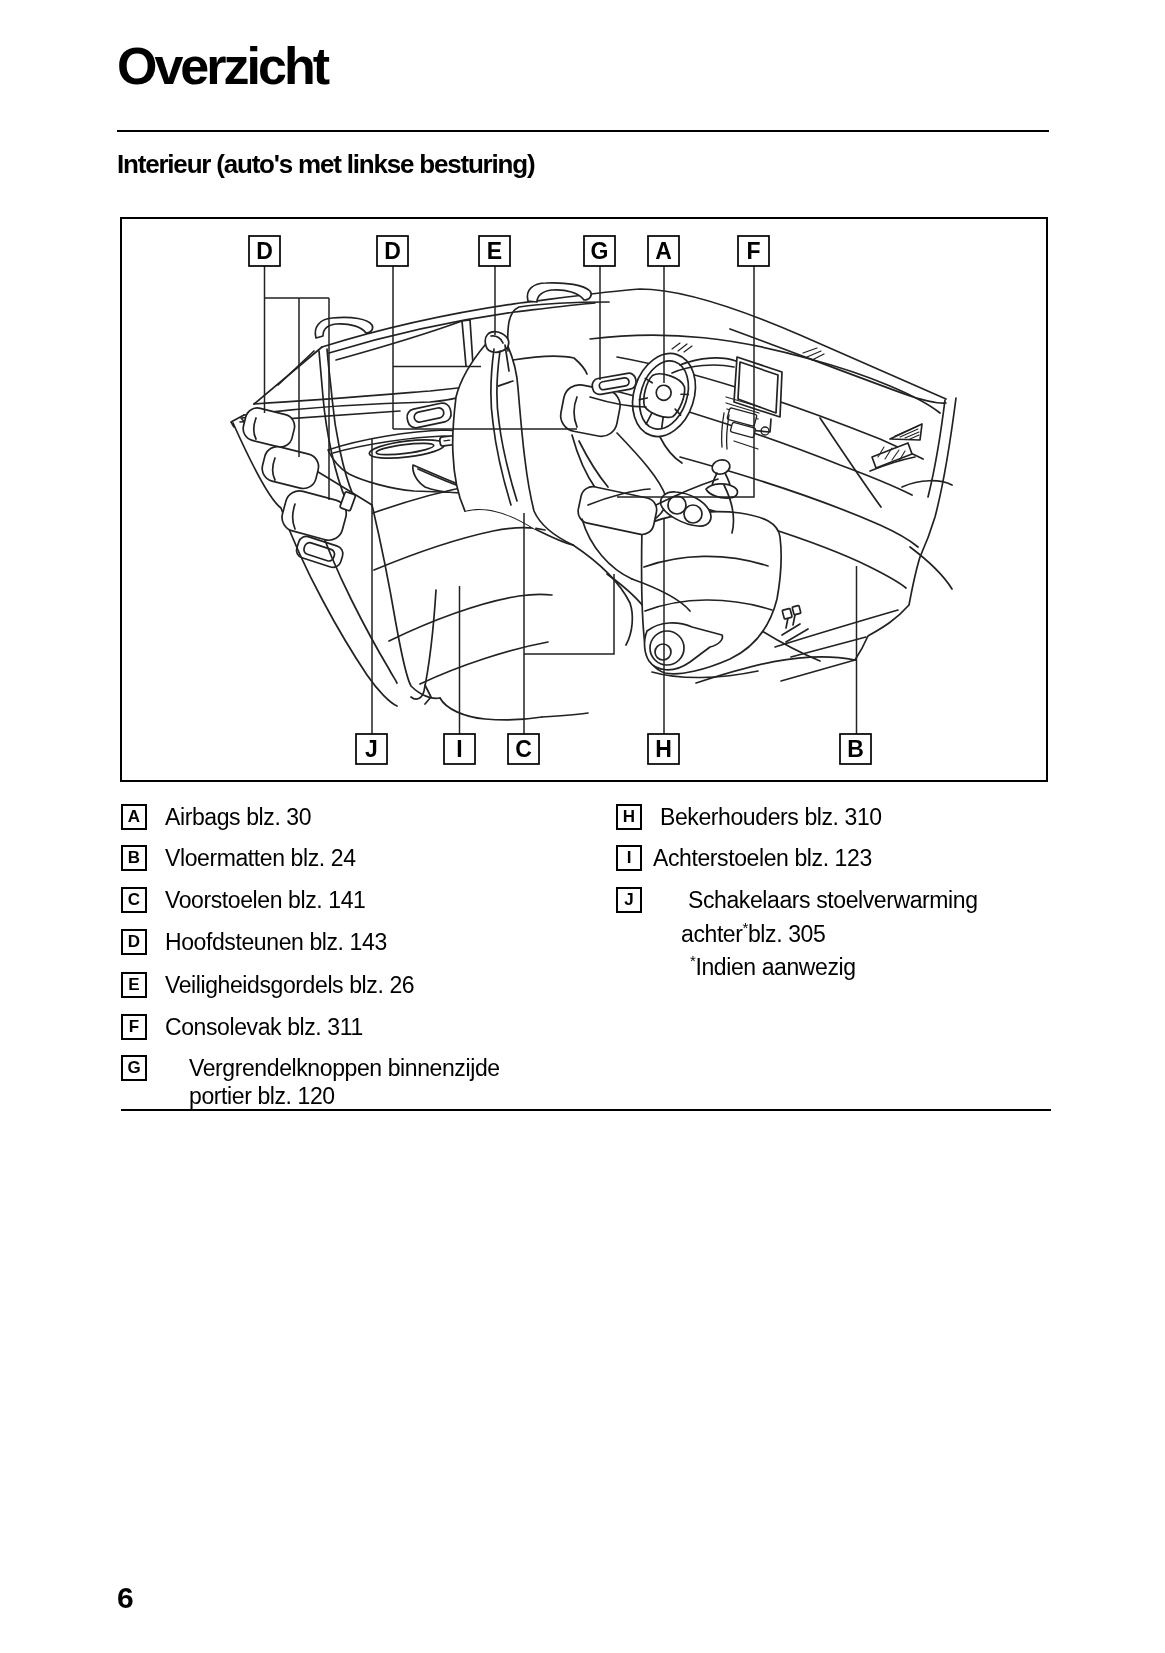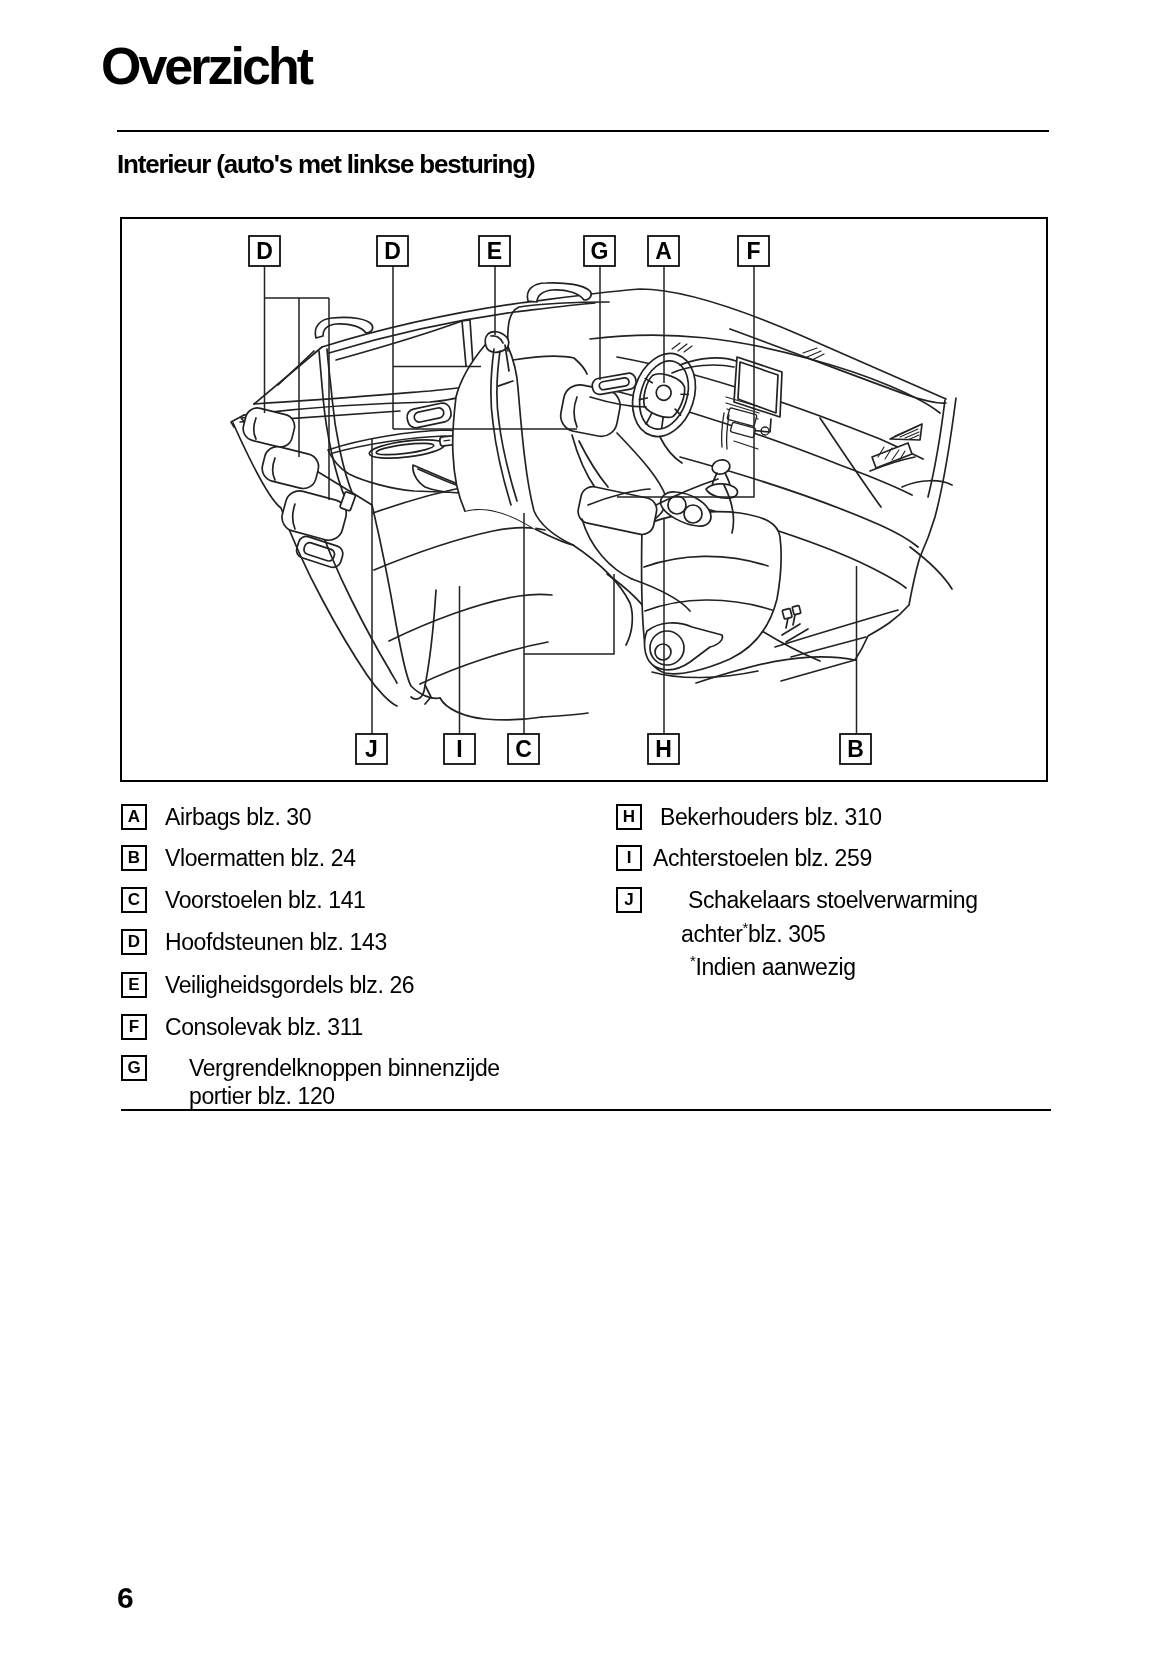--- a/index.html
+++ b/index.html
@@ -1,18 +1,18 @@
 <!DOCTYPE html>
 <html><head>
 <meta charset="utf-8">
 <style>
 html,body{margin:0;padding:0;}
 body{width:1165px;height:1653px;background:#fff;position:relative;font-family:"Liberation Sans",sans-serif;color:#000;}
 .abs{position:absolute;}
-#title{left:101px;top:36px;font-size:52px;font-weight:bold;letter-spacing:-3px;}
+#title{left:117px;top:36px;font-size:52px;font-weight:bold;letter-spacing:-3px;}
 #rule1{left:117px;top:130px;width:932px;height:2px;background:#000;}
 #subtitle{left:117px;top:149px;font-size:26px;font-weight:bold;letter-spacing:-1.2px;}
 #fig{left:120px;top:217px;}
 .lgrow{position:absolute;font-size:23px;letter-spacing:-0.4px;line-height:28px;}
 .lbox{position:absolute;width:22px;height:22px;border:2px solid #000;font-size:17px;font-weight:bold;text-align:center;line-height:22px;font-family:"Liberation Sans",sans-serif;}
 #rule2{left:121px;top:1109px;width:930px;height:2px;background:#000;}
 #pageno{left:117px;top:1581px;font-size:30px;font-weight:bold;}
 sup{font-size:15px;}
 </style>
 </head>
@@ -261,19 +261,19 @@
 <div class="lbox" style="left:121px;top:929px;">D</div>
 <div class="lgrow" style="left:165px;top:971px;">Veiligheidsgordels blz. 26</div>
 <div class="lbox" style="left:121px;top:972px;">E</div>
 <div class="lgrow" style="left:165px;top:1013px;">Consolevak blz. 311</div>
 <div class="lbox" style="left:121px;top:1014px;">F</div>
 <div class="lgrow" style="left:165px;top:1054px;width:420px;margin-left:24px;">Vergrendelknoppen binnenzijde<br>portier blz. 120</div>
 <div class="lbox" style="left:121px;top:1055px;">G</div>
 
 <div class="lgrow" style="left:660px;top:803px;">Bekerhouders blz. 310</div>
 <div class="lbox" style="left:616px;top:804px;">H</div>
-<div class="lgrow" style="left:653px;top:844px;">Achterstoelen blz. 259</div>
+<div class="lgrow" style="left:653px;top:844px;">Achterstoelen blz. 123</div>
 <div class="lbox" style="left:616px;top:845px;">I</div>
 <div class="lgrow" style="left:660px;top:886px;width:330px;margin-left:28px;">Schakelaars stoelverwarming<br><span style="margin-left:-7px">achter<sup>*</sup>blz. 305</span><br><span style="margin-left:2px"><sup>*</sup>Indien aanwezig</span></div>
 <div class="lbox" style="left:616px;top:887px;">J</div>
 
 <div class="abs" id="rule2"></div>
 <div class="abs" id="pageno">6</div>
 
 </body></html>

